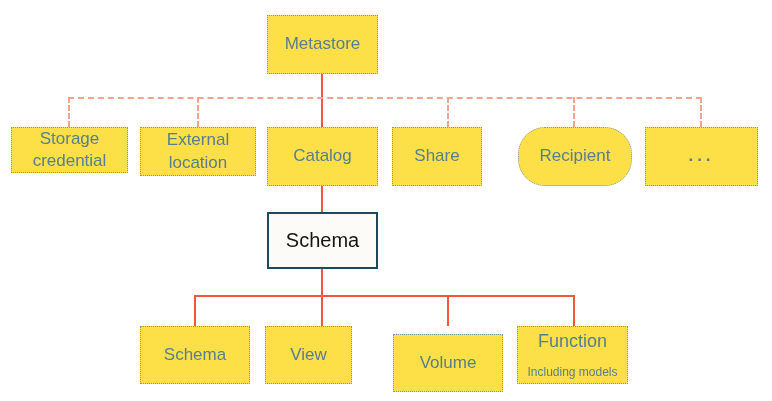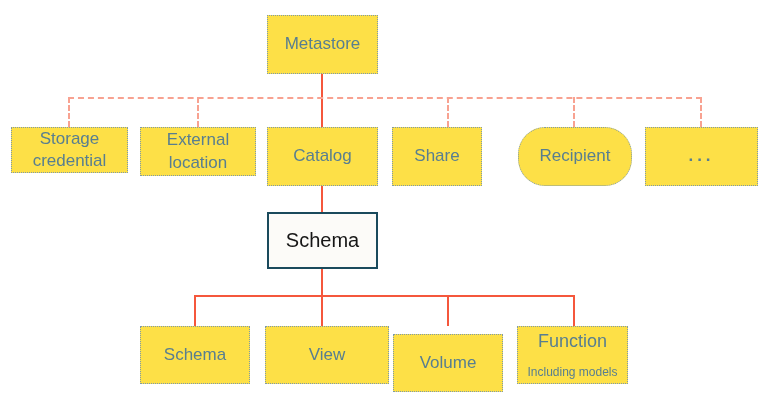--- a/index.html
+++ b/index.html
@@ -103,21 +103,21 @@
     <span class="ellipsis-label">...</span>
   </div>
 
   <div class="node node-solid" style="left:267px; top:212px; width:111px; height:57px;justify-content:center;">
     <span>Schema</span>
   </div>
 
   <div class="node" style="left:140px; top:326px; width:110px; height:58px;">
     <span>Schema</span>
   </div>
-  <div class="node" style="left:265px; top:326px; width:124px; height:58px;">
+  <div class="node" style="left:265px; top:326px; width:87px; height:58px;">
     <span>View</span>
   </div>
   <div class="node" style="left:393px; top:326px; width:110px; height:58px;margin-top:8px;">
     <span>Volume</span>
   </div>
   <div class="node" style="left:517px; top:326px; width:111px; height:58px;">
     <span style="font-size:18px;">Function</span>
     <span class="sublabel">Including models</span>
   </div>
 

